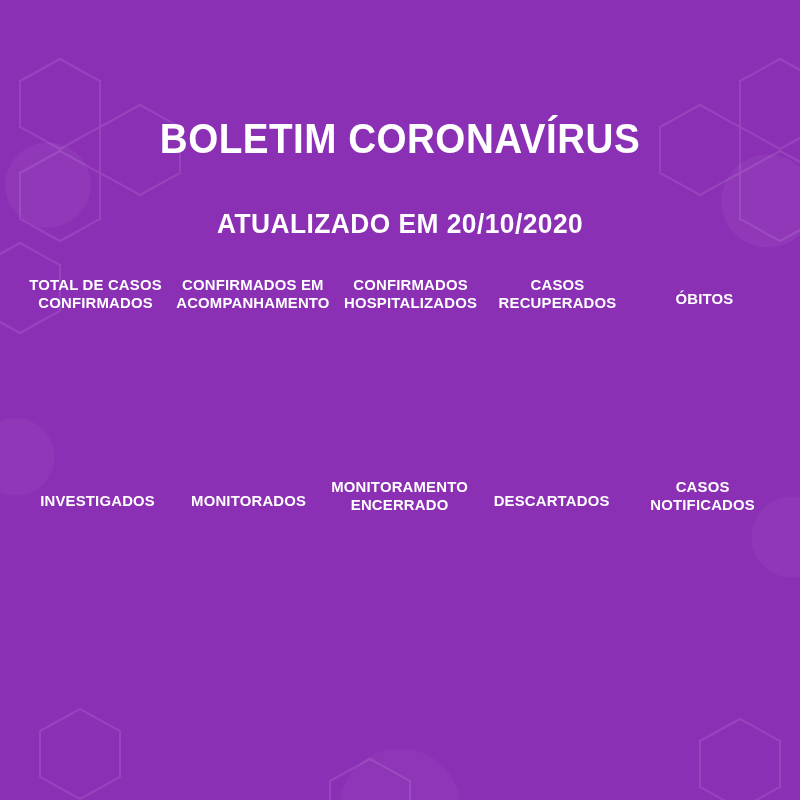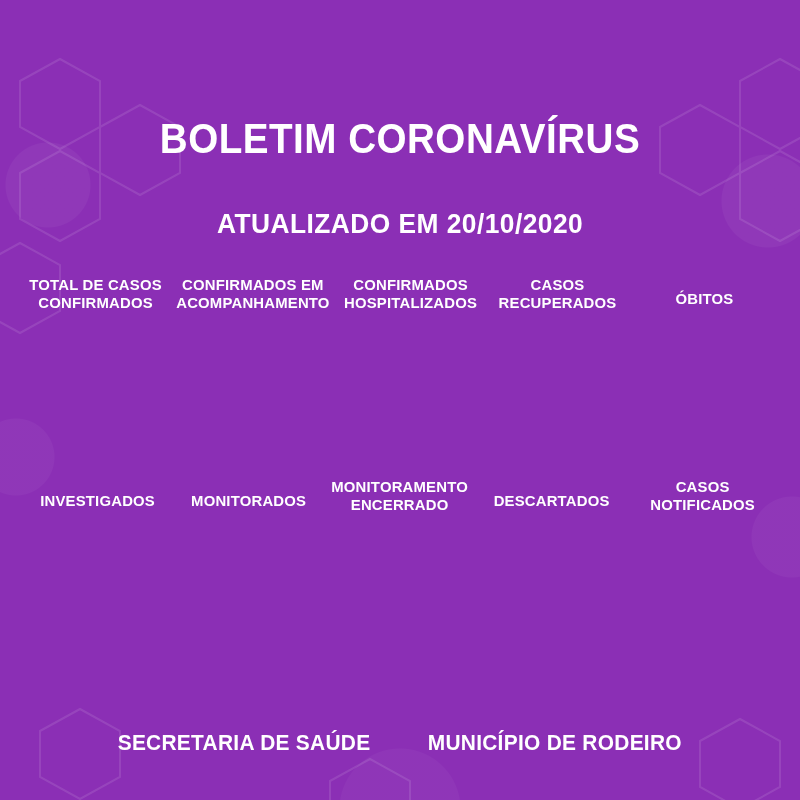--- a/index.html
+++ b/index.html
@@ -197,17 +197,13 @@
       <div class="card-value">672</div>
       <div class="card-desc desc-center">PACIENTES QUE TESTARAM NEGATIVO PARA COVID-19</div>
     </div>
     <div class="card">
       <div class="card-head">CASOS NOTIFICADOS</div>
       <div class="card-value">3124</div>
       <div class="card-desc desc-center">TOTAL DE CASOS NOTIFICADOS</div>
     </div>
   </div>
 
-  <div class="footer">
-    <div class="footer-block">SECRETARIA DE SAÚDE</div>
-    <div class="footer-block">MUNICÍPIO DE RODEIRO</div>
-  </div>
 </div>
 
 </body></html>

